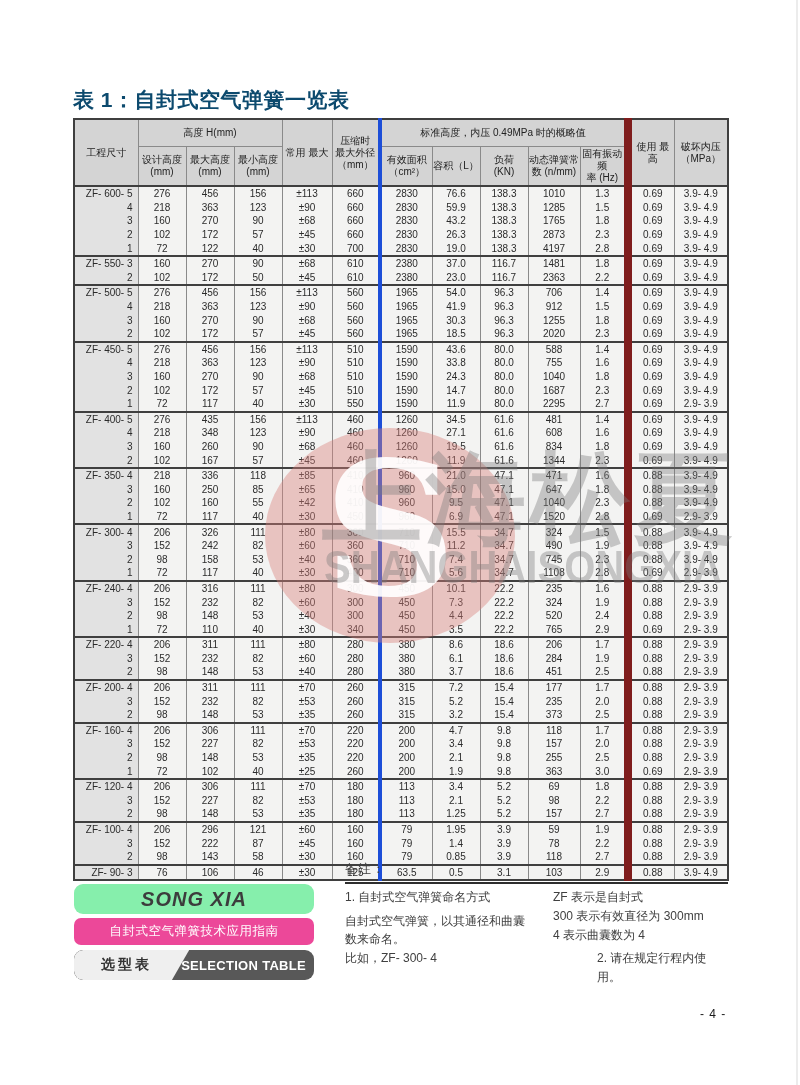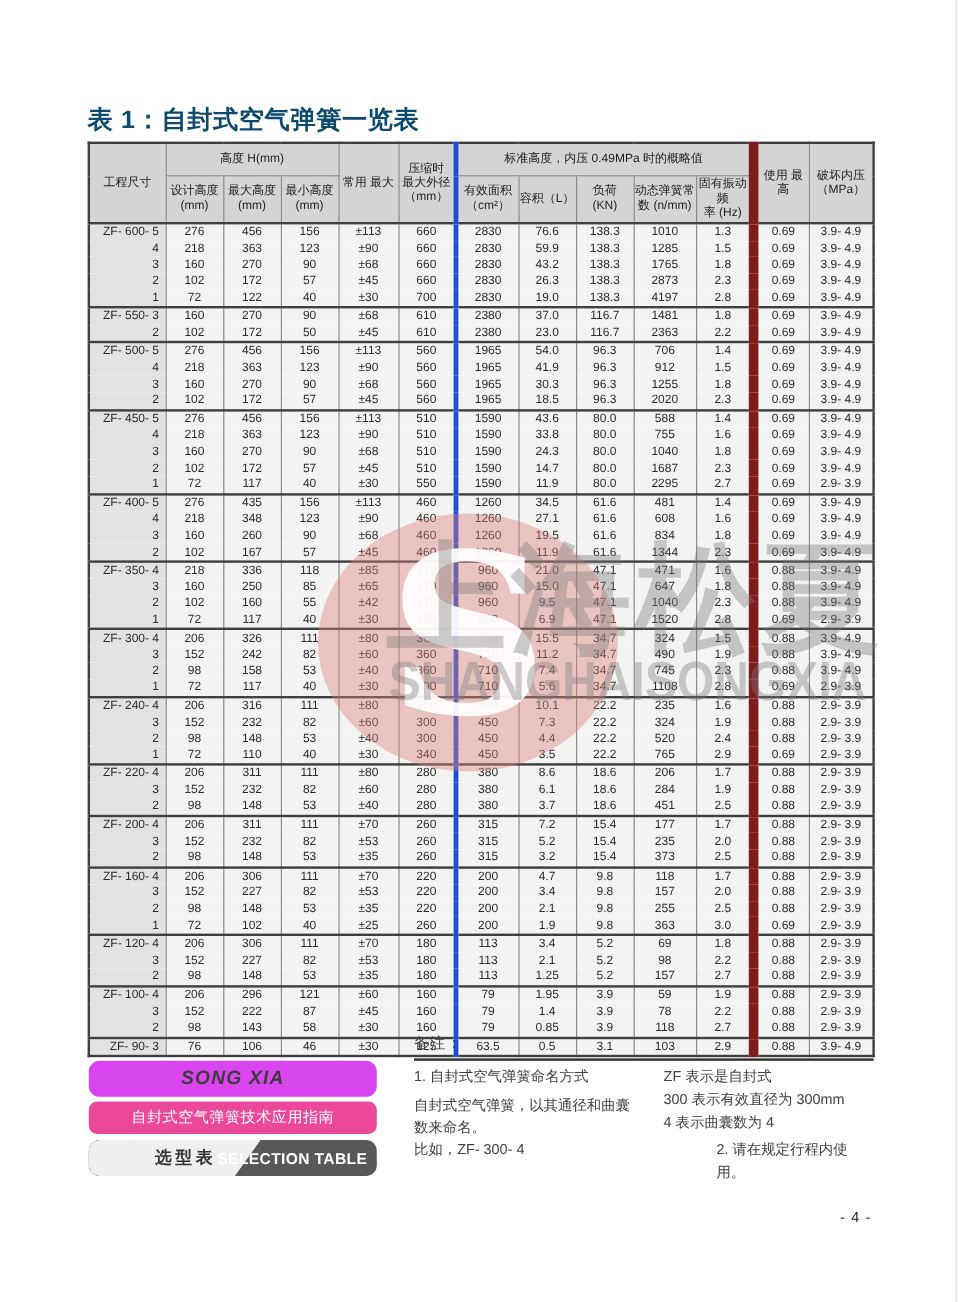--- a/index.html
+++ b/index.html
@@ -30,28 +30,28 @@
              background:rgba(217,128,123,0.42);display:flex;align-items:center;justify-content:center;}
   .wm-s{font-size:185px;font-weight:bold;color:rgba(255,255,255,0.92);line-height:1;
         font-family:"DejaVu Serif","Liberation Serif",serif;transform:translateY(-6px);}
   .wm-cn{position:absolute;left:322px;top:433px;font-size:100px;font-weight:bold;letter-spacing:4px;
          color:rgba(120,120,120,0.38);white-space:nowrap;text-align:right;}
   .wm-en{position:absolute;left:324px;top:540px;font-size:46px;font-weight:bold;
          color:rgba(120,120,120,0.38);white-space:nowrap;transform:scaleX(0.87);transform-origin:left center;letter-spacing:0px;}
 
   
   .badges{position:absolute;left:74px;top:884px;width:240px;}
-  .badge-brand{height:30px;background:#d946ef;border-radius:9px;display:flex;align-items:center;justify-content:center;
-               font-size:16px;font-weight:bold;font-style:italic;color:#3c3c3c;letter-spacing:1px;}
+  .badge-brand{height:30px;background:#86efac;border-radius:9px;display:flex;align-items:center;justify-content:center;
+               font-size:20px;font-weight:bold;font-style:italic;color:#3c3c3c;letter-spacing:1px;}
   .badge-guide{height:27px;margin-top:4px;background:#ec4899;border-radius:7px;display:flex;align-items:center;justify-content:center;
                font-size:12.5px;color:#ffffff;letter-spacing:.5px;}
   .badge-select{position:relative;height:30px;margin-top:5px;background:#585858;border-radius:9px;overflow:hidden;}
   .badge-select .light{position:absolute;left:0;top:0;bottom:0;width:48%;background:#efefef;
                clip-path:polygon(0 0,100% 0,85% 100%,0 100%);border-radius:9px 0 0 9px;
-               display:flex;align-items:center;justify-content:center;padding-left:28px;}
+               display:flex;align-items:center;justify-content:center;}
   .badge-select .light span{font-size:14px;font-weight:bold;color:#333;letter-spacing:3px;padding-right:10px;}
   .badge-select .dark{position:absolute;right:0;top:0;bottom:0;width:54%;display:flex;align-items:center;justify-content:flex-end;
                padding-right:8px;font-size:13px;font-weight:bold;color:#ffffff;letter-spacing:.3px;}
 
   
   .notes{position:absolute;left:345px;top:861px;width:383px;font-size:12px;color:#404040;}
   .notes-title{font-size:12.5px;margin-bottom:4px;letter-spacing:1px;}
   .notes-rule{border-top:2px solid #2e2e2e;margin-bottom:4px;}
   .notes-cols{display:flex;}
   .notes-left{width:208px;}

